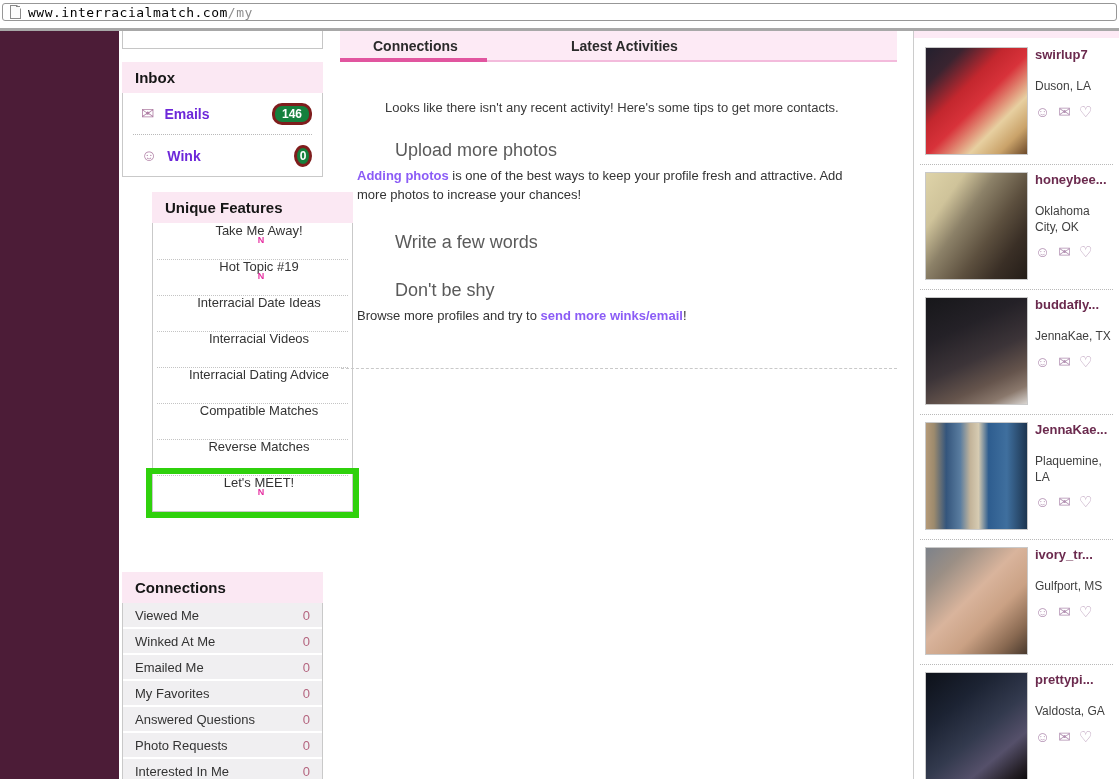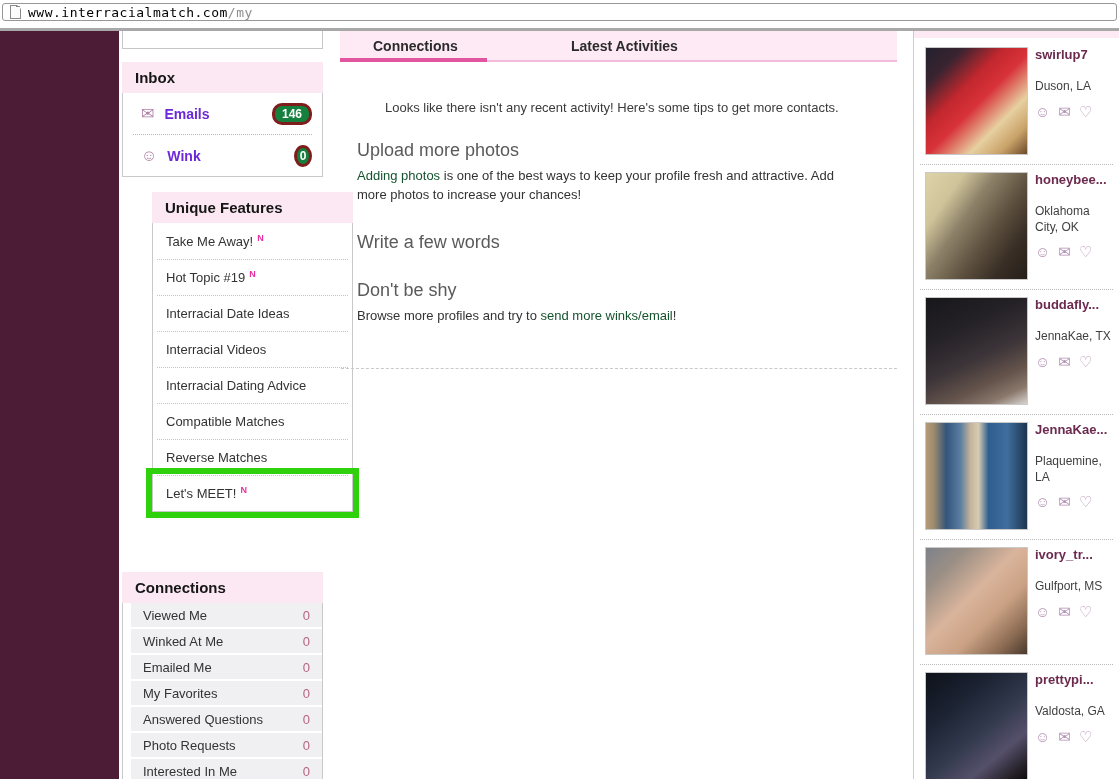--- a/index.html
+++ b/index.html
@@ -40,47 +40,47 @@
   .inbox-row { height:41px; display:flex; align-items:center; padding:0 10px 0 18px; }
   .inbox-icon { font-size:16px; color:#b07fa5; margin-right:10px; line-height:1; }
   .inbox-label { font-size:14px; font-weight:bold; color:#6d28d9; }
   .badge { margin-left:auto; background:#15803d; border:3px solid #7f1d1d; color:#fff;
     font-size:12px; font-weight:bold; border-radius:10px; padding:1px 7px; line-height:14px; }
   .badge.round { padding:1px 0; width:18px; text-align:center; border-radius:50%; }
   .dotted-sep { border-top:1px dotted #b9b9b9; margin:0 10px; }
 
   .box-uf { top:192px;margin-left:30px; }
   .uf-item { height:36px; display:flex; align-items:center; padding-left:13px;
-    font-size:13px; color:#333; cursor:pointer; position:relative; background:#fff; }
+    font-size:13px; color:#333; cursor:pointer; position:relative; background:#fff;flex-direction:column; }
   .uf-item + .uf-item::before { content:""; position:absolute; top:0; left:4px; right:4px; border-top:1px dotted #c4c4c4; }
   .new-marker { display:none; color:#e62ea0; font-size:9px; font-weight:bold; margin-left:4px; position:relative; top:-3px; }
   .new-marker.show { display:inline; }
   .uf-item.hl { outline:6px solid #2fd10c; outline-offset:1px; z-index:3; }
 
   .box-conn { top:572px; }
   .box-conn .sbox-body { border:1px solid #c9c9c9; border-top:none; }
   .conn-row { height:24px; margin-bottom:2px; background:#f0eff1; display:flex; align-items:center;
-    padding:0 12px; font-size:13px; color:#333; cursor:pointer;margin-left:8px; }
+    padding:0 12px; font-size:13px; color:#333; cursor:pointer; }
   .conn-count { margin-left:auto; color:#b4647f; font-size:13px; }
 
   
   .tabstrip { position:absolute; left:340px; top:30px; width:557px; height:32px; background:#fdeaf5; }
   .tab { position:absolute; top:8px; font-size:14px; font-weight:bold; color:#2b2b2b; cursor:pointer; }
   .tab.t0 { left:33px; }
   .tab.t1 { left:190px;padding-left:41px; }
   .tab-active-line { position:absolute; left:0; bottom:0; width:147px; height:4px; background:#e1559f; }
   .tab-rest-line { position:absolute; left:147px; right:0; bottom:0; height:2px; background:#f3bbdc; }
 
   .intro { position:absolute; left:357px; top:100px; width:540px; font-size:13px; color:#3a3a3a;margin-left:28px; }
 
   .tips { position:absolute; left:357px; top:140px; width:497px; }
   .tip { margin-bottom:27px; }
-  .tip-heading { font-size:18px; font-weight:normal; color:#5a5a5a; margin-bottom:6px; }
+  .tip-heading { font-size:18px; font-weight:normal; color:#5a5a5a; margin-bottom:6px;margin-left:38px; }
   .tip-body { font-size:13px; color:#333; line-height:1.45; }
-  .tip-bold { font-weight:normal; color:#14532d; cursor:pointer; }
+  .tip-bold { font-weight:bold; color:#8b5cf6; cursor:pointer; }
 
   .dash-sep { position:absolute; left:341px; top:368px; width:556px; border-top:1px dashed #c9c9c9; }
 
   
   .rsb-border { position:absolute; left:913px; top:30px; width:1px; height:749px; background:#ccc; }
   .rsb-pink { position:absolute; left:914px; top:31px; width:205px; height:7px; background:#fdeaf5; }
   .profiles { position:absolute; left:914px; top:40px; width:205px; height:739px; overflow:hidden; }
   .profile-card { height:125px; margin:0 6px; padding:7px 0 0 5px; display:flex; border-bottom:1px dotted #b9b9b9; }
   .profile-photo { width:103px; height:108px; border:1px solid #c9c9c9; flex:0 0 auto; cursor:pointer; }
   .profile-info { margin-left:7px; width:84px; }

